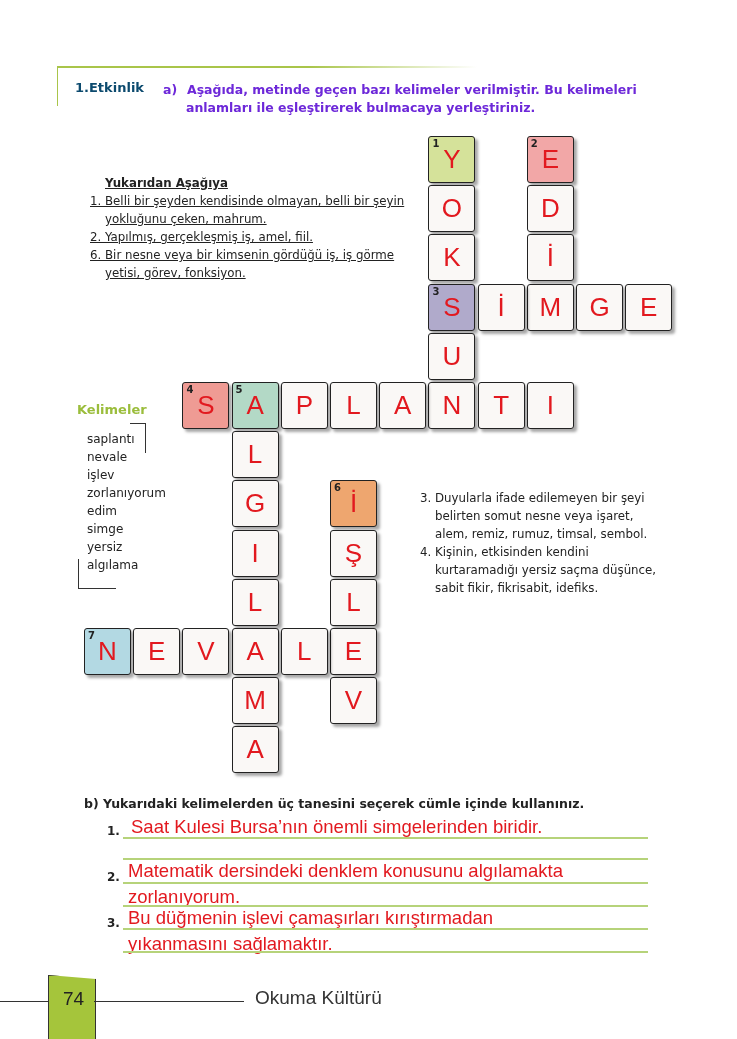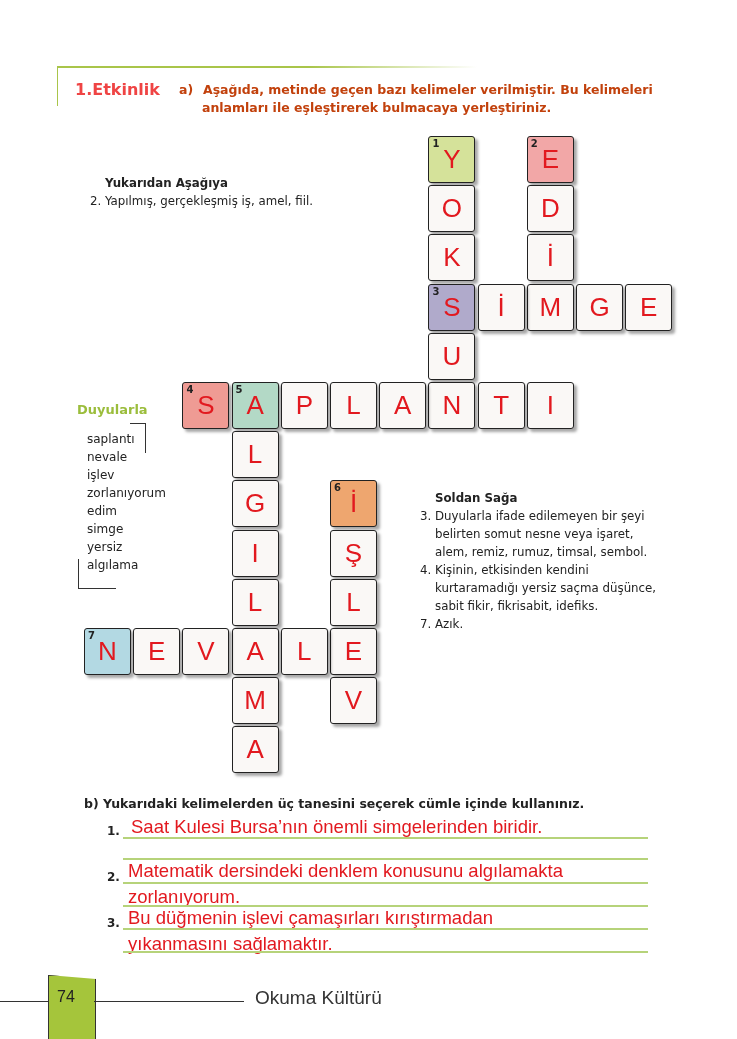--- a/index.html
+++ b/index.html
@@ -1,73 +1,73 @@
 <!DOCTYPE html>
 <html><head>
 <meta charset="utf-8">
 <style>
   html,body{margin:0;padding:0;background:#fff;}
   body{width:737px;height:1039px;position:relative;overflow:hidden;font-family:"DejaVu Sans",sans-serif;color:#222;}
   .frame-top{position:absolute;left:57px;top:66px;width:420px;height:2px;background:linear-gradient(to right,#a9c54a 0%,#a9c54a 60%,rgba(169,197,74,0));}
   .frame-left{position:absolute;left:57px;top:66px;width:1px;height:40px;background:#a9c54a;}
-  .act-label{position:absolute;left:75px;top:80px;font-size:16px;color:#ef4444;font-weight:bold;}
-  .instr{position:absolute;left:163px;top:81px;font-size:12.5px;font-weight:bold;line-height:18px;color:#c2410c;margin-left:16px;}
+  .act-label{position:absolute;left:75px;top:80px;font-size:13px;color:#0c4a6e;font-weight:bold;}
+  .instr{position:absolute;left:163px;top:81px;font-size:12.5px;font-weight:bold;line-height:18px;color:#6d28d9;}
   .instr .l2{padding-left:23px;display:block;}
   .instr .marker{display:inline-block;width:24px;}
   .clues{position:absolute;font-size:11.8px;line-height:18px;color:#222;}
   .clues .h{font-weight:bold;}
   .clues .it{padding-left:15px;text-indent:-15px;}
-  .down{left:90px;top:174px;width:320px;}
+  .down{left:90px;top:174px;width:320px;text-decoration:underline;}
   .down .h{padding-left:15px;}
   .across{left:420px;top:489px;width:250px;}
   .across .h{padding-left:15px;}
   .kel-title{position:absolute;left:77px;top:402px;font-size:13px;font-weight:bold;color:#9bbd3c;}
   .kel-list{position:absolute;left:87px;top:430px;font-size:12px;line-height:18px;}
   .br1{position:absolute;left:145px;top:423px;width:1px;height:30px;background:#333;}
   .br1b{position:absolute;left:130px;top:423px;width:16px;height:1px;background:#333;}
   .br2{position:absolute;left:78px;top:559px;width:1px;height:30px;background:#333;}
   .br2b{position:absolute;left:78px;top:588px;width:38px;height:1px;background:#333;}
   #grid{position:absolute;left:0;top:0;width:737px;height:800px;pointer-events:none;}
   .cell{position:absolute;width:47px;height:47px;border:1.5px solid #222;border-radius:3px;background:#faf8f6;box-shadow:3px 3px 3px rgba(0,0,0,.35);box-sizing:border-box;pointer-events:auto;}
   .cell .num{position:absolute;left:3px;top:1px;font-size:10px;font-weight:bold;color:#222;}
   .cell .let{position:absolute;left:0;right:0;top:7px;text-align:center;font-size:26px;color:#e2191f;font-family:"Liberation Sans",sans-serif;}
   .partb{position:absolute;left:84px;top:796px;font-size:12.5px;font-weight:bold;}
   .ans-line{position:absolute;height:1.5px;background:#b6d37a;left:123px;width:525px;}
   .ans-num{position:absolute;left:107px;font-size:12px;font-weight:bold;}
   .ans-text{position:absolute;left:128px;font-size:18.5px;color:#e2191f;font-family:"Liberation Sans",sans-serif;text-align:center;}
   .foot-line1{position:absolute;left:0;top:1001px;width:48px;height:1px;background:#333;}
   .foot-line2{position:absolute;left:94px;top:1001px;width:150px;height:1px;background:#333;}
   .page-tab{position:absolute;left:48px;top:975px;width:46px;height:64px;background:#a5c53b;border:1px solid #333;border-bottom:none;clip-path:polygon(0 0,100% 6%,100% 100%,0 100%);}
-  .page-num{position:absolute;left:57px;top:988px;font-size:16px;color:#222;font-family:"Liberation Sans",sans-serif;}
+  .page-num{position:absolute;left:63px;top:988px;font-size:19px;color:#222;font-family:"Liberation Sans",sans-serif;}
   .foot-title{position:absolute;left:255px;top:987px;font-size:19px;color:#333;font-family:"Liberation Sans",sans-serif;}
 </style>
 </head>
 <body>
 
 <div class="frame-top"></div>
 <div class="frame-left"></div>
 <div class="act-label">1.Etkinlik</div>
 <div class="instr">
   <span class="marker">a)</span><span>Aşağıda, metinde geçen bazı kelimeler verilmiştir. Bu kelimeleri</span>
   <span class="l2">anlamları ile eşleştirerek bulmacaya yerleştiriniz.</span>
 </div>
 
 <div class="clues down">
   <div class="h">Yukarıdan Aşağıya</div>
+  <div class="it">1. Belli bir şeyden kendisinde olmayan, belli bir şeyin yokluğunu çeken, mahrum.</div>
   <div class="it">2. Yapılmış, gerçekleşmiş iş, amel, fiil.</div>
+  <div class="it">6. Bir nesne veya bir kimsenin gördüğü iş, iş görme yetisi, görev, fonksiyon.</div>
 </div>
 
 <div class="clues across">
-  <div class="h">Soldan Sağa</div>
   <div class="it">3. Duyularla ifade edilemeyen bir şeyi belirten somut nesne veya işaret, alem, remiz, rumuz, timsal, sembol.</div>
   <div class="it">4. Kişinin, etkisinden kendini kurtaramadığı yersiz saçma düşünce, sabit fikir, fikrisabit, idefiks.</div>
-  <div class="it">7. Azık.</div>
-</div>
-
-<div class="kel-title">Duyularla</div>
+</div>
+
+<div class="kel-title">Kelimeler</div>
 <div class="br1"></div>
 <div class="br1b"></div>
 <div class="kel-list">
   <div>saplantı</div>
   <div>nevale</div>
   <div>işlev</div>
   <div>zorlanıyorum</div>
   <div>edim</div>
   <div>simge</div>
   <div>yersiz</div>

